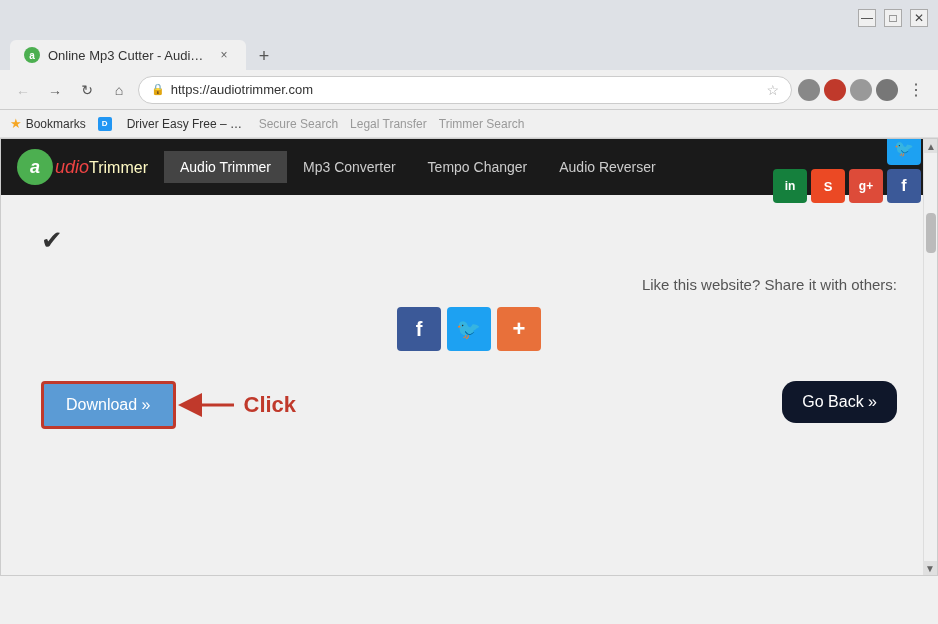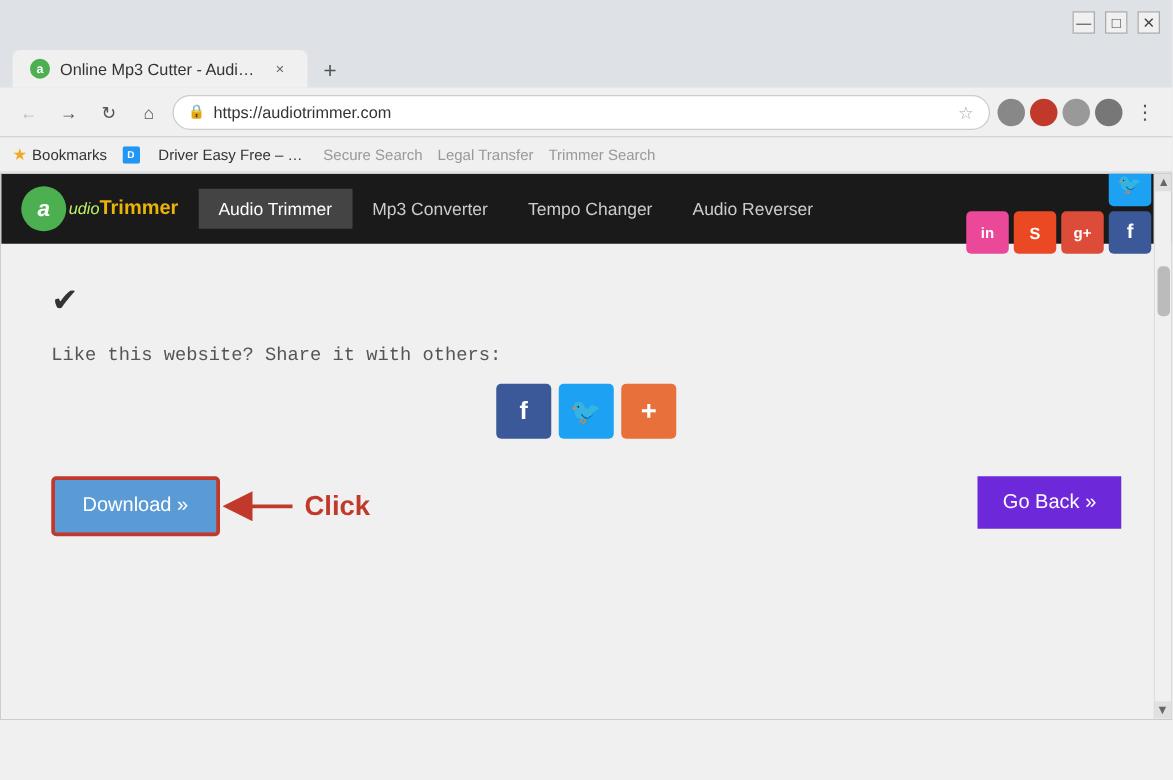--- a/index.html
+++ b/index.html
@@ -173,22 +173,22 @@
       margin-right: 16px;
     }
     .logo-circle {
       width: 36px; height: 36px;
       background: #4caf50;
       border-radius: 50%;
       display: flex; align-items: center; justify-content: center;
       font-size: 18px; font-weight: bold; color: white;
       font-style: italic;
     }
-    .logo-text-a { font-size: 13px; color: #bef264; font-style: italic; }
-    .logo-text-b { font-size: 16px; color: #eab308; font-weight: bold; }
+    .logo-text-a { font-size: 18px; color: #ef4444; font-style: italic; }
+    .logo-text-b { font-size: 16px; color: #fef9c3; font-weight: normal; }
     .nav-links {
       display: flex; align-items: center; gap: 0;
     }
     .nav-link {
       color: #ccc; font-size: 14px; padding: 8px 16px; cursor: pointer; white-space: nowrap;
     }
     .nav-link.active {
       background: #444; color: white;
     }
     .social-right {
@@ -206,21 +206,21 @@
       width: 34px; height: 34px;
       display: flex; align-items: center; justify-content: center;
       border-radius: 4px;
       font-size: 16px;
       color: white;
       cursor: pointer;
       font-weight: bold;
     }
     .social-twitter { background: #1da1f2; }
     .social-facebook { background: #3b5998; }
-    .social-linkedin { background: #ec4899; }
+    .social-linkedin { background: #15803d; }
     .social-stumble { background: #eb4924; }
     .social-google { background: #dd4b39; }
 
     
     .main-content {
       background: #f0f0f0;
       padding: 30px 40px;
       min-height: 380px;
     }
     .download-title {
@@ -229,25 +229,24 @@
       gap: 10px;
       font-size: 28px;
       color: #333;
       margin-bottom: 20px;
     }
     .check-icon {
       font-size: 26px;
       color: #333;
     }
     .share-text {
-      text-align: left;
+      text-align: right;
       color: #555;
       font-size: 15px;
       margin-bottom: 14px;
-      font-family: Liberation Mono, monospace;
     }
     .share-buttons {
       display: flex;
       gap: 6px;
       justify-content: center;
       margin-bottom: 30px;
     }
     .share-btn {
       width: 44px; height: 44px;
       display: flex; align-items: center; justify-content: center;
@@ -281,26 +280,26 @@
       display: flex;
       align-items: center;
       gap: 8px;
     }
     .click-text {
       font-size: 22px;
       font-weight: bold;
       color: #c0392b;
     }
     .go-back-btn {
-      background: #6d28d9;
+      background: #0f172a;
       color: white;
       border: none;
       padding: 12px 20px;
       font-size: 16px;
-      border-radius: 0;
+      border-radius: 14px;
       cursor: pointer;
       white-space: nowrap;
     }
     .thanks-text {
       color: #333;
       font-size: 15px;
     }
 
     
     .scrollbar-track {

